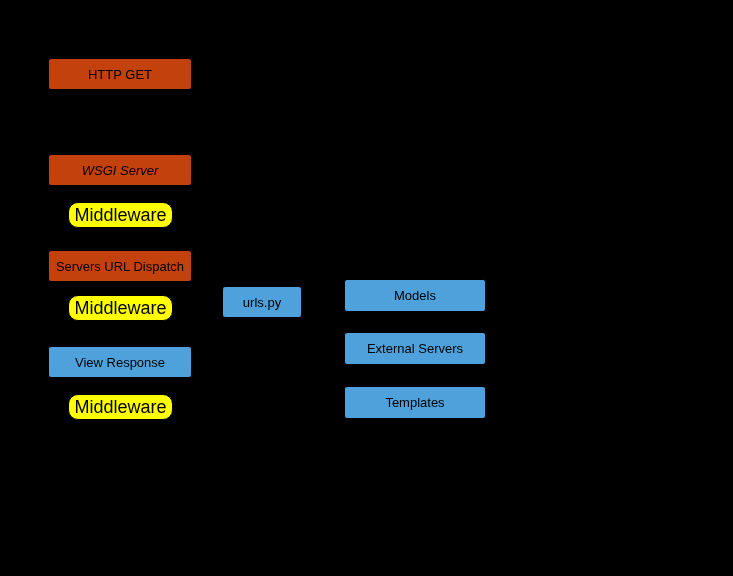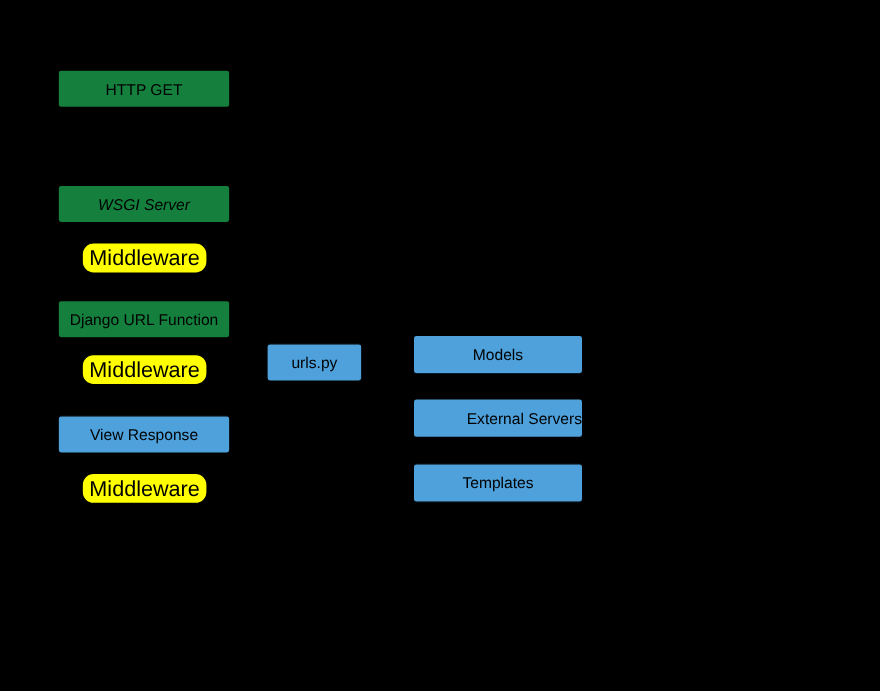--- a/index.html
+++ b/index.html
@@ -22,21 +22,21 @@
     align-items: center;
     justify-content: center;
     color: #000000;
     font-size: 13px;
     text-align: center;
     box-sizing: border-box;
     border: 1px solid #000000;
     white-space: nowrap;
   }
   .node--plain {
-    background: #15803d;
+    background: #c2410c;
     border-radius: 3px;
   }
   .node--middleware {
     background: #ffff00;
     border-radius: 10px;
     font-size: 18px;
   }
   .node--component {
     background: #4ea1db;
     border-radius: 3px;
@@ -48,42 +48,42 @@
   .pos-middleware-request  { left: 68px;  top: 202px; width: 105px; height: 26px; }
   .pos-django-url-dispatch { left: 48px;  top: 250px; width: 144px; height: 32px; }
   .pos-middleware-view     { left: 68px;  top: 295px; width: 105px; height: 26px; }
   .pos-view-function       { left: 48px;  top: 346px; width: 144px; height: 32px; }
   .pos-middleware-response { left: 68px;  top: 394px; width: 105px; height: 26px; }
   .pos-http-response       { left: 48px;  top: 442px; width: 144px; height: 32px; }
   
   .pos-urls-py             { left: 222px; top: 286px; width: 80px;  height: 32px; }
   
   .pos-models              { left: 344px; top: 279px; width: 142px; height: 33px; }
-  .pos-external-servers    { left: 344px; top: 332px; width: 142px; height: 33px; justify-content: flex-end; }
+  .pos-external-servers    { left: 344px; top: 332px; width: 142px; height: 33px; }
   .pos-templates           { left: 344px; top: 386px; width: 142px; height: 33px; }
 </style>
 </head>
 <body>
 
 <div class="canvas">
 
   <div class="node node--plain pos-http-get">
     <span>HTTP GET</span>
   </div>
 
   <div class="node node--plain pos-wsgi-server">
     <span>WSGI Server</span>
   </div>
 
   <div class="node node--middleware pos-middleware-request">
     <span>Middleware</span>
   </div>
 
   <div class="node node--plain pos-django-url-dispatch">
-    <span>Django URL Function</span>
+    <span>Servers URL Dispatch</span>
   </div>
 
   <div class="node node--middleware pos-middleware-view">
     <span>Middleware</span>
   </div>
 
   <div class="node node--component pos-view-function">
     <span>View Response</span>
   </div>
 

